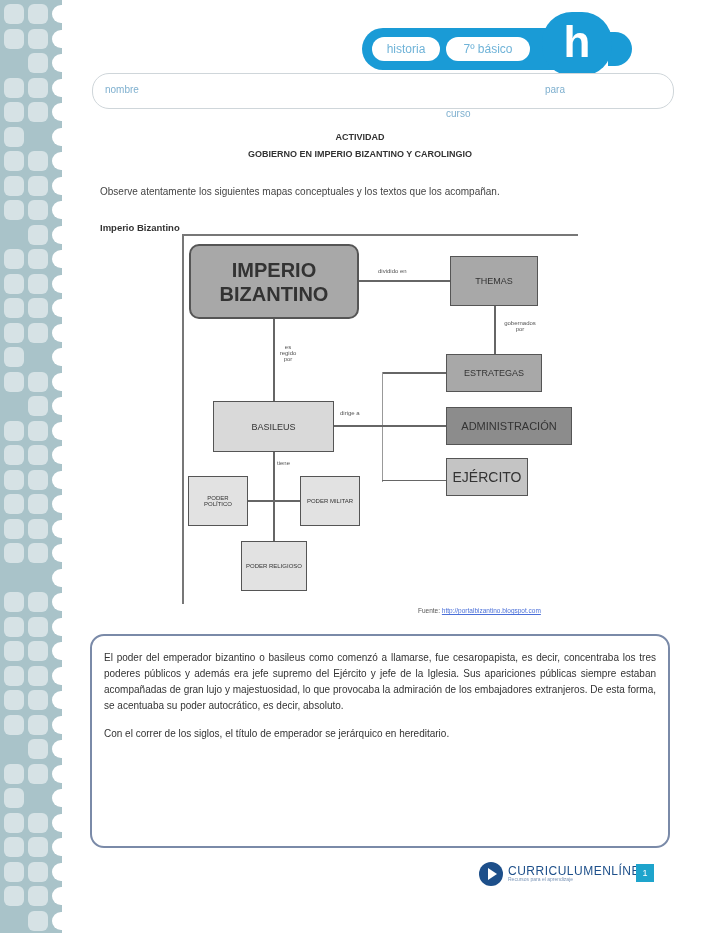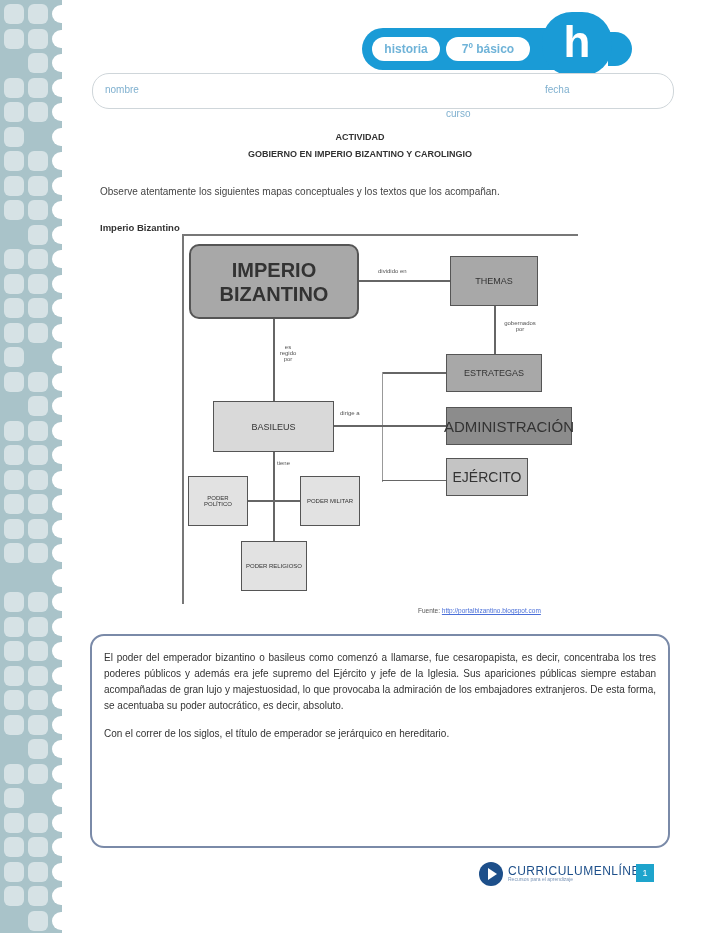--- a/index.html
+++ b/index.html
@@ -5,21 +5,21 @@
   html, body { margin:0; padding:0; }
   body { width:720px; height:933px; background:#ffffff; position:relative; overflow:hidden; font-family:"Liberation Sans", sans-serif; color:#222; }
 
   
   .strip { position:absolute; left:0; top:0; width:62px; height:933px; background:#a9c3c9; overflow:hidden; }
   .strip .sq { position:absolute; width:20px; height:20px; border-radius:6px; background:#d6e2e5; }
   .strip .notch { position:absolute; left:52px; width:14px; height:18px; background:#fff; border-radius:9px 0 0 9px; }
 
   
   .hdr { position:absolute; left:362px; top:28px; width:240px; height:42px; background:#1a9bd6; border-radius:21px; }
-  .tag { position:absolute; top:9px; height:24px; background:#fff; border-radius:12px; color:#6fb3d8; font-size:12px; line-height:24px; text-align:center;font-weight:bold; }
+  .tag { position:absolute; top:9px; height:24px; background:#fff; border-radius:12px; color:#6fb3d8; font-size:12px; line-height:24px; text-align:center; }
   .hcircle { position:absolute; left:542px; top:12px; width:70px; height:64px; background:#1a9bd6; border-radius:30px; color:#fff; font-weight:bold; font-size:44px; text-align:center; line-height:60px; }
   .hbump { position:absolute; left:608px; top:32px; width:24px; height:34px; background:#1a9bd6; border-radius:0 17px 17px 0; }
 
   .namebar { position:absolute; left:92px; top:73px; width:580px; height:34px; border:1.5px solid #cfd6da; border-radius:17px; background:#fff; }
   .namebar span { position:absolute; top:10px; font-size:10px; color:#7fb0cf; }
 
   .title { position:absolute; left:0; width:720px; text-align:center; font-weight:bold; font-size:9px; color:#333; }
   .intro { position:absolute; left:100px; top:186px; font-size:10px; color:#444; }
   .section { position:absolute; left:100px; top:222px; font-size:9.5px; font-weight:bold; color:#333; }
 
@@ -155,21 +155,21 @@
 <div class="hdr">
   <div class="tag" style="left:10px;width:68px;">historia</div>
   <div class="tag" style="left:84px;width:84px;">7º básico</div>
 </div>
 <div class="hbump"></div>
 <div class="hcircle">h</div>
 
 <div class="namebar">
   <span style="left:12px;">nombre</span>
   <span style="left:353px;margin-top:24px;">curso</span>
-  <span style="left:452px;">fecha</span>
+  <span style="left:452px;">para</span>
 </div>
 
 <div class="title" style="top:132px;">ACTIVIDAD</div>
 <div class="title" style="top:149px;">GOBIERNO EN IMPERIO BIZANTINO Y CAROLINGIO</div>
 
 <div class="intro">Observe atentamente los siguientes mapas conceptuales y los textos que los acompañan.</div>
 <div class="section">Imperio Bizantino</div>
 
 <div class="hline" style="left:182px;top:234px;width:396px;height:2px;background:#777;"></div>
 <div class="hline" style="left:182px;top:234px;width:1.5px;height:370px;background:#777;"></div>
@@ -187,21 +187,21 @@
 <div class="lbl" style="left:378px;top:268px;">dividido en</div>
 <div class="lbl" style="left:500px;top:320px;width:40px;">gobernados por</div>
 <div class="lbl" style="left:276px;top:344px;width:24px;">es regido por</div>
 <div class="lbl" style="left:340px;top:410px;">dirige a</div>
 <div class="lbl" style="left:277px;top:460px;">tiene</div>
 
 <div class="box" style="left:189px;top:244px;width:170px;height:75px;background:#a8a8a8;border-radius:10px;border-width:2px;font-size:20px;font-weight:bold;line-height:24px;">IMPERIO BIZANTINO</div>
 <div class="box" style="left:450px;top:256px;width:88px;height:50px;background:#a8a8a8;font-size:9px;">THEMAS</div>
 <div class="box" style="left:446px;top:354px;width:96px;height:38px;background:#a8a8a8;font-size:9px;">ESTRATEGAS</div>
 <div class="box" style="left:213px;top:401px;width:121px;height:51px;background:#d9d9d9;font-size:9px;">BASILEUS</div>
-<div class="box" style="left:446px;top:407px;width:126px;height:38px;background:#8c8c8c;font-size:15px;">ADMINISTRACIÓN</div>
+<div class="box" style="left:446px;top:407px;width:126px;height:38px;background:#8c8c8c;font-size:11px;">ADMINISTRACIÓN</div>
 <div class="box" style="left:446px;top:458px;width:82px;height:38px;background:#c4c4c4;font-size:14px;">EJÉRCITO</div>
 <div class="box" style="left:188px;top:476px;width:60px;height:50px;background:#e2e2e2;font-size:6px;padding:4px;">PODER POLÍTICO</div>
 <div class="box" style="left:300px;top:476px;width:60px;height:50px;background:#e2e2e2;font-size:6px;padding:4px;">PODER MILITAR</div>
 <div class="box" style="left:241px;top:541px;width:66px;height:50px;background:#e2e2e2;font-size:6px;padding:4px;">PODER RELIGIOSO</div>
 
 <div class="source">
   <span>Fuente:</span>
   <a>http://portalbizantino.blogspot.com</a>
 </div>
 

